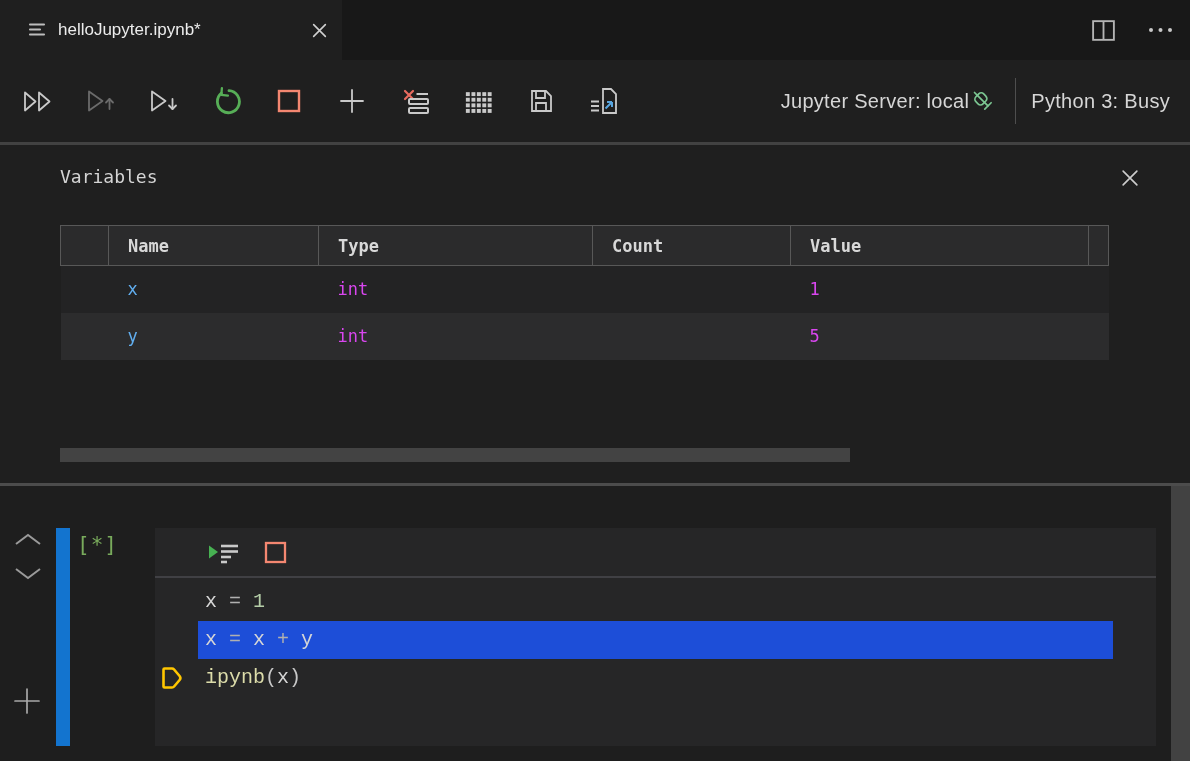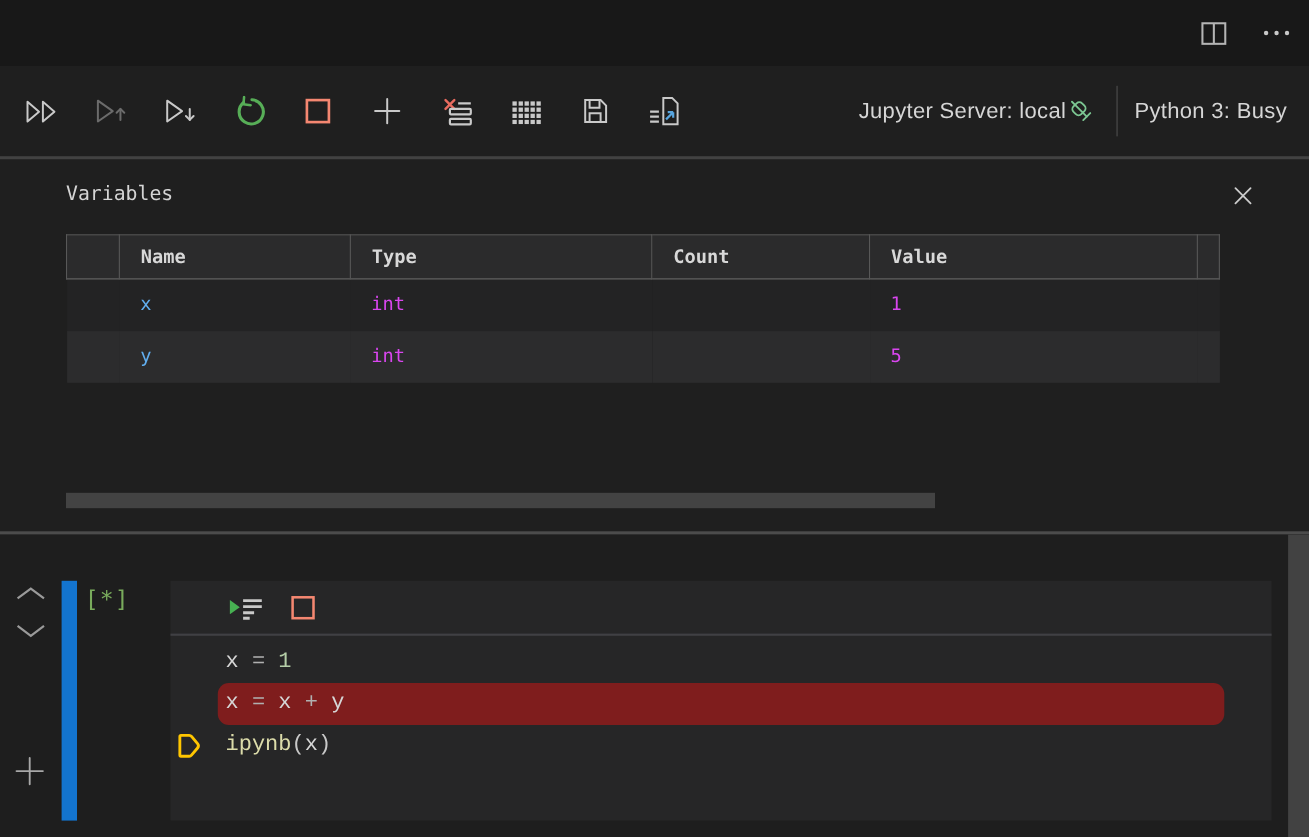--- a/index.html
+++ b/index.html
@@ -25,21 +25,21 @@
 
   .divider{position:absolute;left:0;width:100%;background:#424242;}
   .d1{top:142px;height:3px;}
   .d2{top:483px;height:3px;background:#4c4c4c;}
 
   
   .variables{position:absolute;left:0;top:145px;width:100%;height:398px;background:#1f1f1f;}
   .var-title{position:absolute;left:60px;top:21px;font-family:"DejaVu Sans Mono",monospace;
              font-size:18px;color:#d4d4d4;}
   .var-close{position:absolute;right:50px;top:23px;display:flex;cursor:pointer;}
-  .var-table{position:absolute;left:60px;top:68px;border-collapse:collapse;table-layout:fixed;
+  .var-table{position:absolute;left:60px;top:80px;border-collapse:collapse;table-layout:fixed;
              font-family:"DejaVu Sans Mono",monospace;font-size:17px;}
   .var-table th{background:#2b2b2c;border:1px solid #585858;color:#d8d8d8;font-weight:bold;
                 text-align:left;height:40px;padding:0 0 0 19px;box-sizing:border-box;overflow:hidden;}
   .var-table td{height:47px;padding:0 0 0 19px;box-sizing:border-box;overflow:hidden;}
   tr.row-even td{background:#232324;}
   tr.row-odd td{background:#2c2c2d;}
   td.c1{color:#61aeef;}
   td.c2,td.c4{color:#d946ef;}
   .hscroll{position:absolute;left:60px;top:303px;width:790px;height:14px;background:#434343;cursor:pointer;}
 
@@ -49,35 +49,52 @@
   .chev-down{position:absolute;left:13px;top:80px;cursor:pointer;}
   .add-below{position:absolute;left:12px;top:200px;cursor:pointer;}
   .focus-bar{position:absolute;left:56px;top:42px;width:14px;height:218px;background:#1374cf;}
   .exec-count{position:absolute;left:77px;top:47px;font-family:"DejaVu Sans Mono",monospace;
               font-size:21px;color:#79ab5c;letter-spacing:1px;}
   .cell{position:absolute;left:155px;top:42px;width:1001px;height:218px;background:#262627;box-sizing:border-box;}
   .cell-toolbar{height:50px;display:flex;align-items:center;gap:23px;padding-left:52px;
                 border-bottom:2px solid #404044;box-sizing:border-box;}
   .code{padding-top:5px;font-family:Liberation Mono, monospace;font-size:20px;color:#d4d4d4;}
   .line{height:38px;line-height:38px;padding-left:50px;white-space:pre;}
-  .line.hl{margin:0 43px;padding-left:7px;background:#7f1d1d;border-radius:10px;}
+  .line.hl{margin:0 43px;padding-left:7px;background:#1d4ed8;}
   .tk-variable{color:#d6d6d6;}
   .tk-operator{color:#b0b0b0;}
   .tk-number{color:#b5cea8;}
   .tk-function{color:#dcdcaa;}
   .tk-paren{color:#c8c8c8;}
   .debug-marker{position:absolute;left:160px;top:177px;}
   .vscroll{position:absolute;right:0;top:0;width:19px;height:275px;background:#424242;cursor:pointer;}
 </style>
 </head>
 <body>
 
 <div class="screen">
 
   <div class="tabbar">
+    <div class="tab">
+      <span style="display:flex;">
+        <svg width="20" height="20" viewBox="0 0 20 20">
+            <g stroke="#bdbdbd" stroke-width="2.1" stroke-linecap="round">
+              <line x1="3" y1="4.5" x2="17" y2="4.5"></line>
+              <line x1="3" y1="9.5" x2="13" y2="9.5"></line>
+              <line x1="3" y1="14.5" x2="17" y2="14.5"></line>
+            </g>
+          </svg>
+      </span>
+      <span class="tab-title">helloJupyter.ipynb*</span>
+      <span class="tab-close">
+        <svg width="17" height="17" viewBox="0 0 16 16">
+            <path d="M2.5 2.5 L13.5 13.5 M13.5 2.5 L2.5 13.5" stroke="#d0d0d0" stroke-width="1.5" stroke-linecap="round"></path>
+          </svg>
+      </span>
+    </div>
     <div class="editor-actions">
       <span style="display:flex;cursor:pointer;">
         <svg width="27" height="27" viewBox="0 0 26 26">
             <rect x="3" y="4" width="20" height="18" fill="none" stroke="#b4b4b4" stroke-width="1.8"></rect>
             <line x1="13" y1="4" x2="13" y2="22" stroke="#b4b4b4" stroke-width="1.8"></line>
           </svg>
       </span>
       <span style="display:flex;cursor:pointer;">
         <svg width="27" height="8" viewBox="0 0 27 8">
             <circle cx="4" cy="4" r="2" fill="#c8c8c8"></circle>

